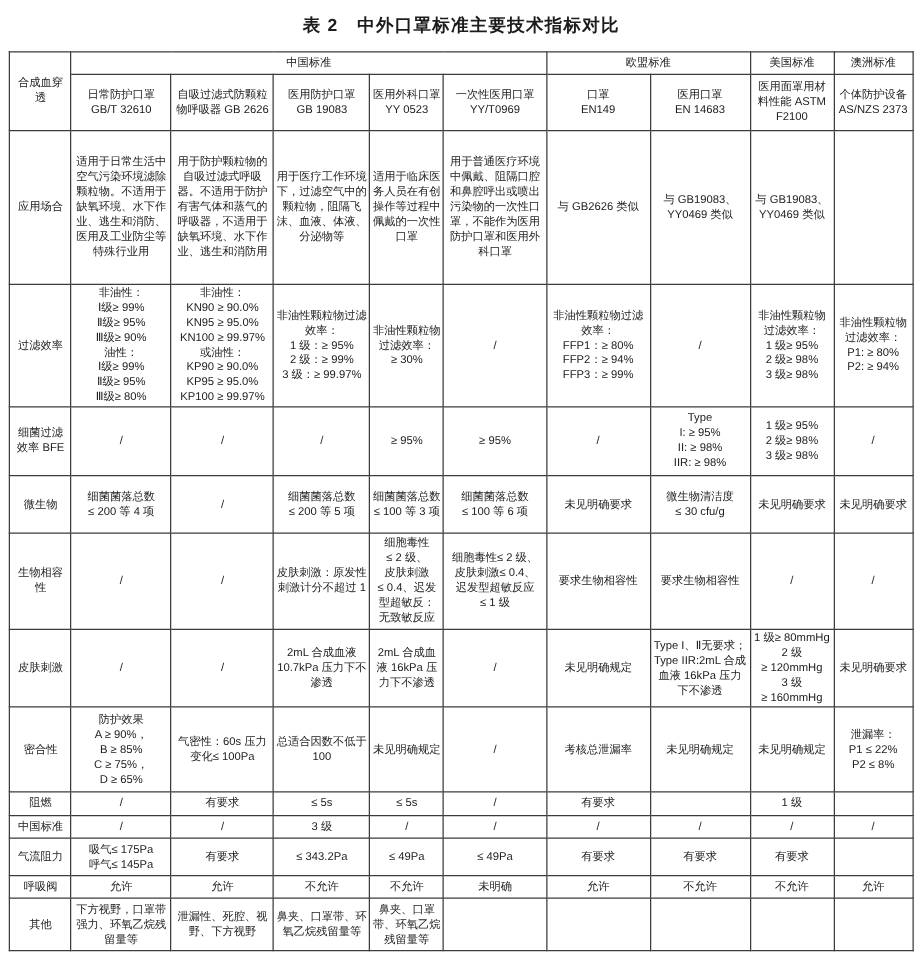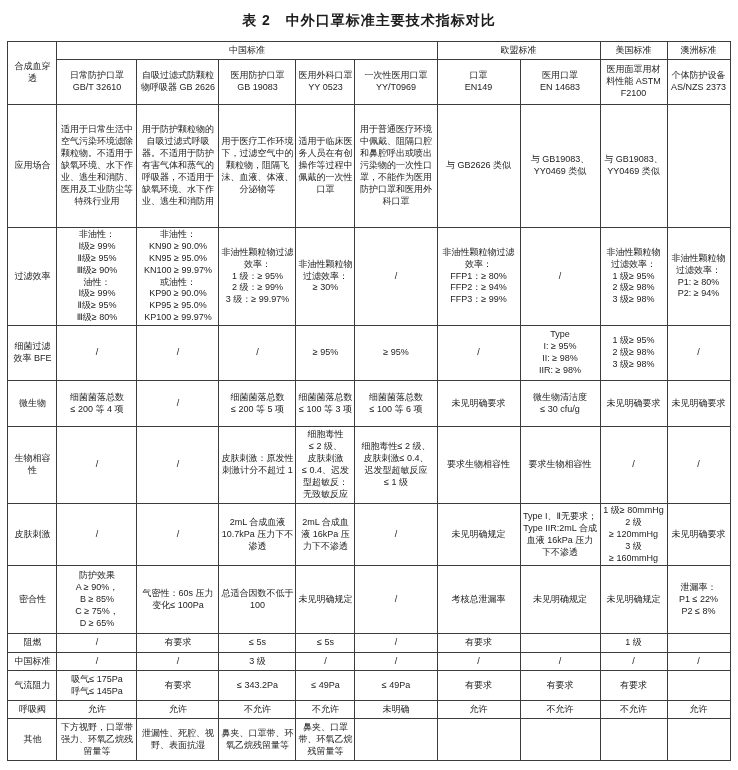--- a/index.html
+++ b/index.html
@@ -286,21 +286,21 @@
           <td>不允许</td>
           <td>未明确</td>
           <td>允许</td>
           <td>不允许</td>
           <td>不允许</td>
           <td>允许</td>
         </tr>
         <tr>
           <th>其他</th>
           <td>下方视野，口罩带强力、环氧乙烷残留量等</td>
-          <td>泄漏性、死腔、视野、表面抗湿</td>
+          <td>泄漏性、死腔、视野、下方视野</td>
           <td>鼻夹、口罩带、环氧乙烷残留量等</td>
           <td>鼻夹、口罩带、环氧乙烷残留量等</td>
           <td></td>
           <td></td>
           <td></td>
           <td></td>
           <td></td>
         </tr>
       </tbody>
   </table>

